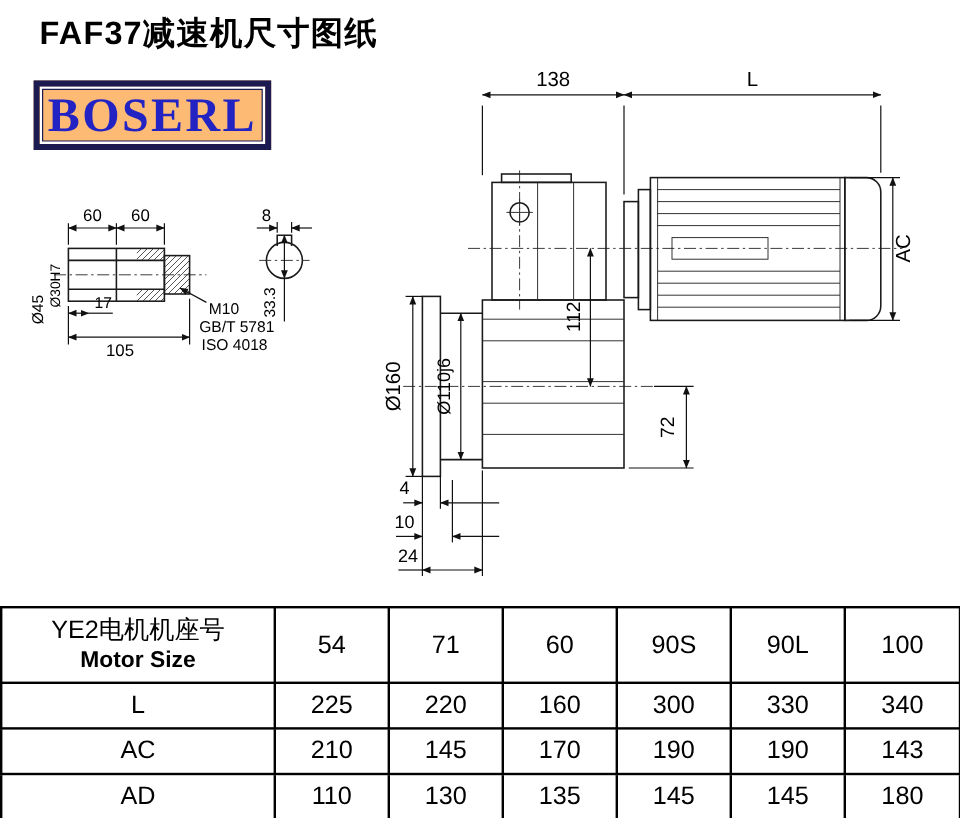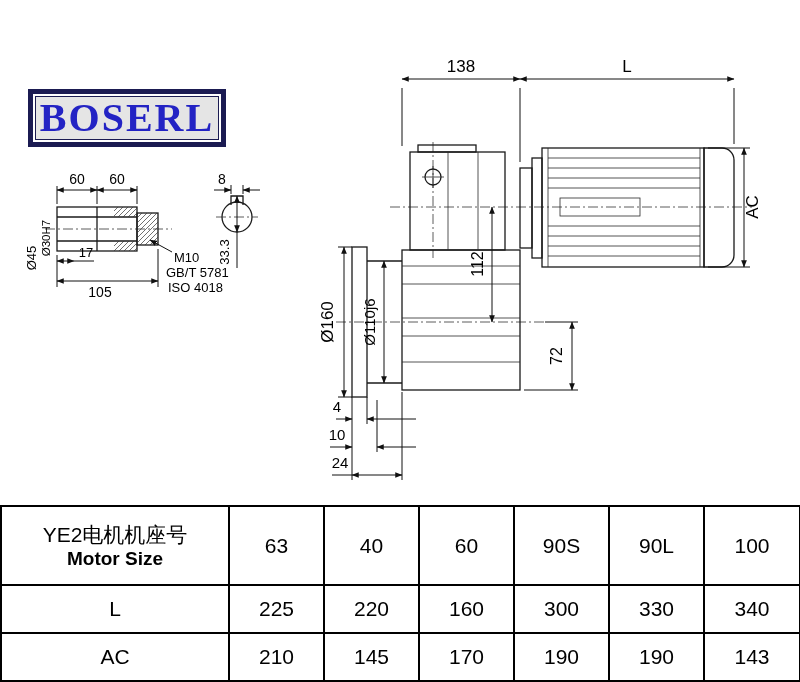--- a/index.html
+++ b/index.html
@@ -3,24 +3,24 @@
 <meta charset="utf-8">
 <style>
   * { margin:0; padding:0; box-sizing:border-box; }
   html,body { background:#fff; }
   body { width:800px; height:682px; font-family:"Liberation Sans",sans-serif; color:#000; }
   .page { position:relative; width:800px; height:682px; background:#fff; overflow:hidden; }
 
   .title { position:absolute; left:33px; top:10px; font-size:27px; font-weight:bold;
            letter-spacing:1px; color:#000; white-space:nowrap; }
 
-  .logo { position:absolute; left:28px; top:89px; width:198px; height:58px;
+  .logo { position:absolute; left:28px; top:67px; width:198px; height:58px;
           border:5px solid #1b1b52;
           box-shadow: inset 0 0 0 2px #ffffff, inset 0 0 0 3px #1b1b52;
-          display:flex; align-items:center; justify-content:center; background:#e5e5e5; }
+          display:flex; align-items:center; justify-content:center; background:#fdba74; }
   .logo span { font-family:"Liberation Serif",serif; font-size:40px; font-weight:bold;
                color:#2323c4; letter-spacing:2px; line-height:1; }
 
   svg.drawing { position:absolute; left:0; top:0; }
   svg .ln   { stroke:#1a1a1a; stroke-width:1.3; fill:none; }
   svg .thin { stroke:#2a2a2a; stroke-width:0.8; fill:none; }
   svg .cl   { stroke:#333; stroke-width:0.8; fill:none; stroke-dasharray:10 3 2 3; }
   svg .dim  { stroke:#111; stroke-width:1; fill:none; }
   svg text  { font-family:"Liberation Sans",sans-serif; fill:#000; }
 
@@ -31,20 +31,21 @@
   .spec tr.hdr td { height:63px; }
   .spec tr.datarow td { height:38px; }
   .hcell .cn { font-size:21px; line-height:1.3; }
   .hcell .en { font-family:Liberation Sans, sans-serif; font-size:19px; font-weight:bold; line-height:1.2; }
 </style>
 </head>
 <body>
 
 <div class="page">
 
+  <div class="title">FAF37减速机尺寸图纸</div>
 
   <div class="logo">
     <span>BOSERL</span>
   </div>
 
   <svg class="drawing" width="800" height="505" viewBox="0 0 800 505">
     <defs>
       <marker id="arr" viewBox="0 0 10 10" refX="9" refY="5" markerWidth="7.5" markerHeight="7.5" orient="auto-start-reverse">
         <path d="M0,1.2 L9.5,5 L0,8.8 z" fill="#111"></path>
       </marker>
@@ -207,22 +208,22 @@
       <col style="width:95px">
         <col style="width:95px">
         <col style="width:96px">
     </colgroup>
     <tbody>
       <tr class="hdr">
         <td class="hcell">
           <div class="cn">YE2电机机座号</div>
           <div class="en">Motor Size</div>
         </td>
-        <td>63</td>
-        <td>40</td>
+        <td>54</td>
+        <td>71</td>
         <td>60</td>
         <td>90S</td>
         <td>90L</td>
         <td>100</td>
       </tr>
       <tr class="datarow">
         <td>L</td>
         <td>225</td>
         <td>220</td>
         <td>160</td>
@@ -232,16 +233,25 @@
       </tr>
       <tr class="datarow">
         <td>AC</td>
         <td>210</td>
         <td>145</td>
         <td>170</td>
         <td>190</td>
         <td>190</td>
         <td>143</td>
       </tr>
+      <tr class="datarow">
+        <td>AD</td>
+        <td>110</td>
+        <td>130</td>
+        <td>135</td>
+        <td>145</td>
+        <td>145</td>
+        <td>180</td>
+      </tr>
     </tbody>
   </table>
 
 </div>
 
 </body></html>

